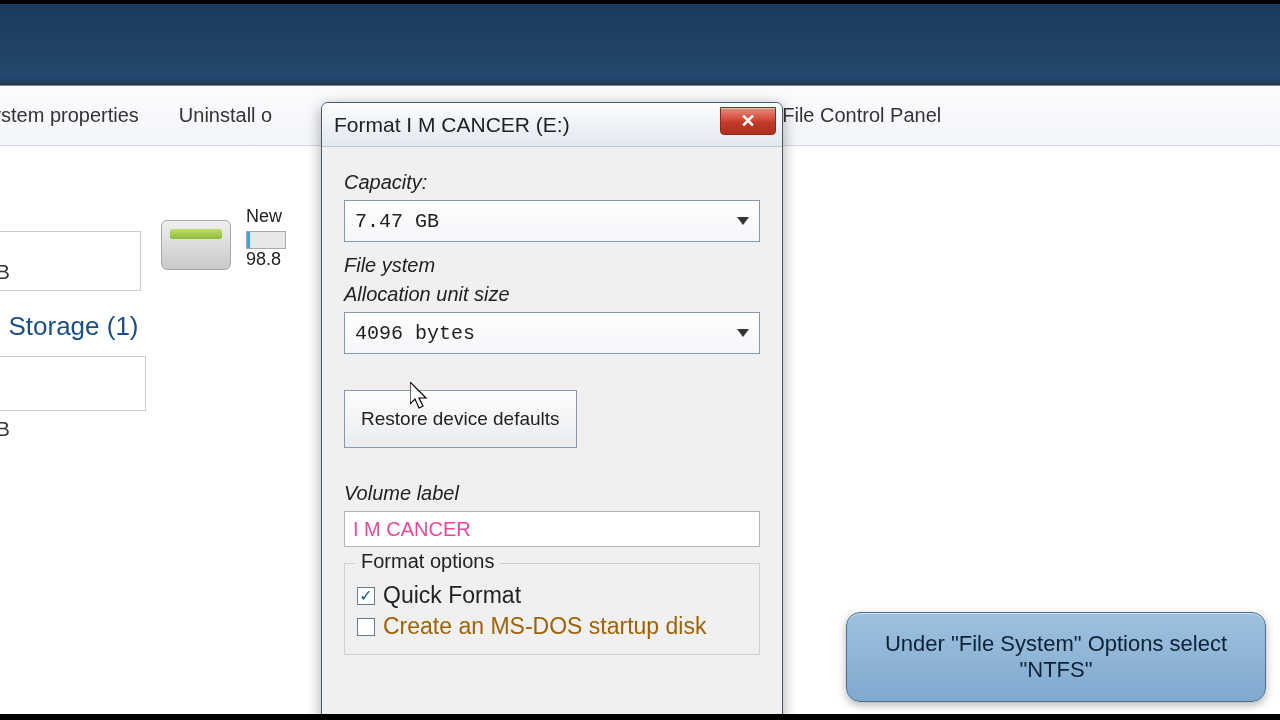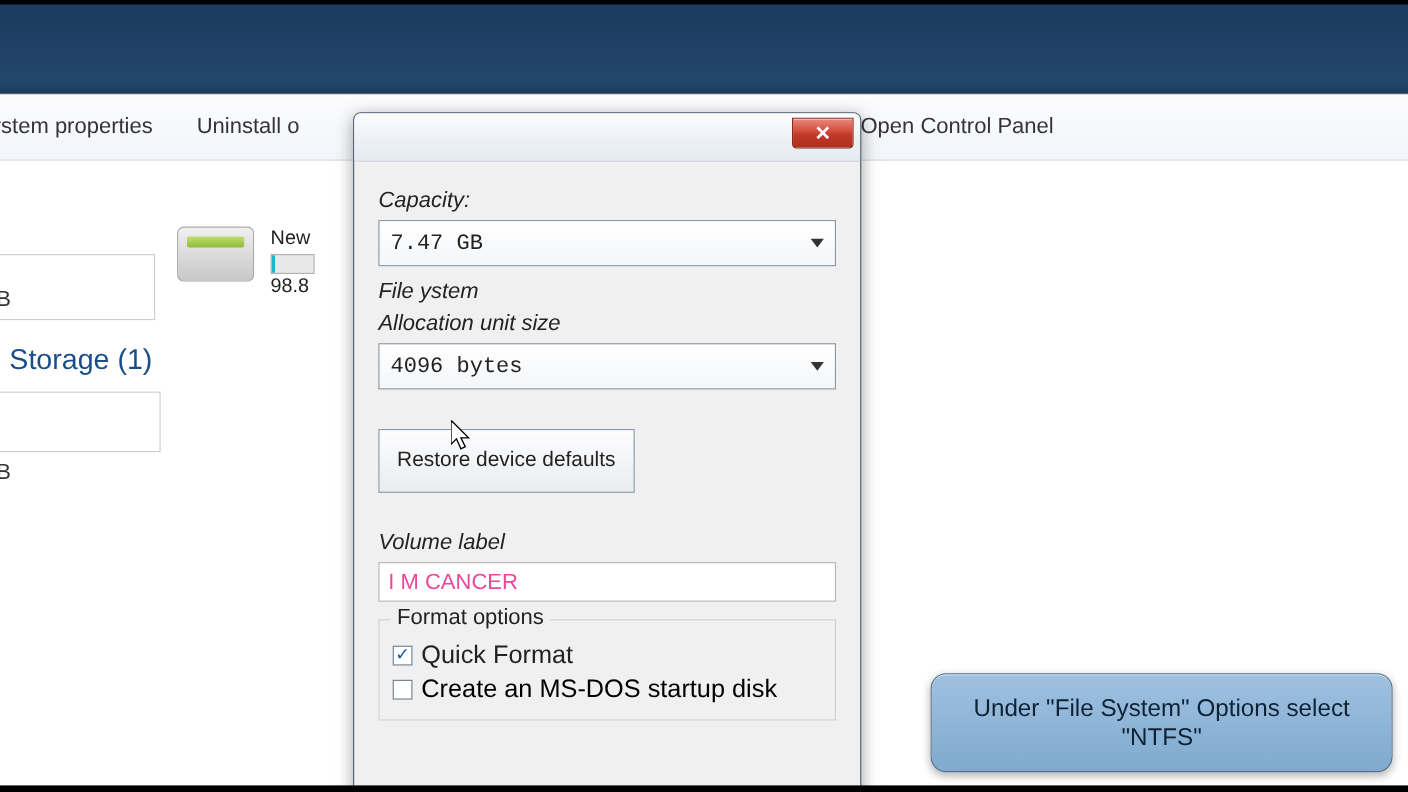--- a/index.html
+++ b/index.html
@@ -42,21 +42,21 @@
   }
   .explorer-body {
     padding: 20px;
     position: relative;
   }
   .drive-item {
     position: absolute;
     left: 180px;
     top: 60px;
     display: flex;
-    align-items: flex-start;
+    align-items: flex-end;
     gap: 15px;
   }
   .drive-icon {
     width: 70px; height: 50px;
     background: linear-gradient(to bottom,#f0f0f0,#c8c8c8);
     border: 1px solid #aaa;
     border-radius: 6px;
     position: relative;
   }
   .drive-icon::after{
@@ -161,21 +161,21 @@
   .group-legend {
     position:absolute; top:-14px; left:10px;
     background:#f0f0f0; padding:0 6px;
     font-size:20px; color:#222;
   }
   .chk-row { display:flex; align-items:center; gap:8px; font-size:23px; color:#222; margin:4px 0;}
   .chk {
     width:18px;height:18px;border:1px solid #6a7a8a;background:#fff;display:inline-flex;align-items:center;justify-content:center;
   }
   .chk.on::after{ content:"✓"; font-size:16px; color:#0a5aa0; line-height:1; }
-  .disabled { color:#000000; }
+  .disabled { color:#a16207; }
 
   
   .cursor {
     position:absolute; left:410px; top:382px; z-index:50;
     pointer-events:none;
   }
 
   
   .callout {
     position:absolute; right:14px; bottom:18px;
@@ -191,21 +191,21 @@
 </style>
 </head>
 <body>
 
 <div class="black-bar top"></div>
 
 <div class="explorer">
   <div class="explorer-toolbar">
     <span>ystem properties</span>
     <span>Uninstall o</span>
-    <span style="margin-left:470px">Open Control Panel</span>
+    <span style="margin-left:470px">File Control Panel</span>
   </div>
   <div class="explorer-body">
     <div class="cutoff-box1"></div>
     <div class="cutoff-text1">GB</div>
     <div class="section-head">le Storage (1)</div>
     <div class="cutoff-box2"></div>
     <div class="cutoff-text2"> GB</div>
 
     <div class="drive-item">
       <div class="drive-icon"></div>
@@ -213,20 +213,21 @@
         <div class="drive-text">New</div>
         <div class="drive-bar"></div>
         <div class="drive-text">98.8</div>
       </div>
     </div>
   </div>
 </div>
 
 <div class="dialog">
   <div class="titlebar">
+    <span>Format I M CANCER (E:)</span>
     <div class="close-btn">
       <span>✕</span>
     </div>
   </div>
   <div class="dlg-body">
     <div class="lbl">Capacity:</div>
     <div class="combo">
       <span>7.47 GB</span>
       <span class="arrow"></span>
     </div>

